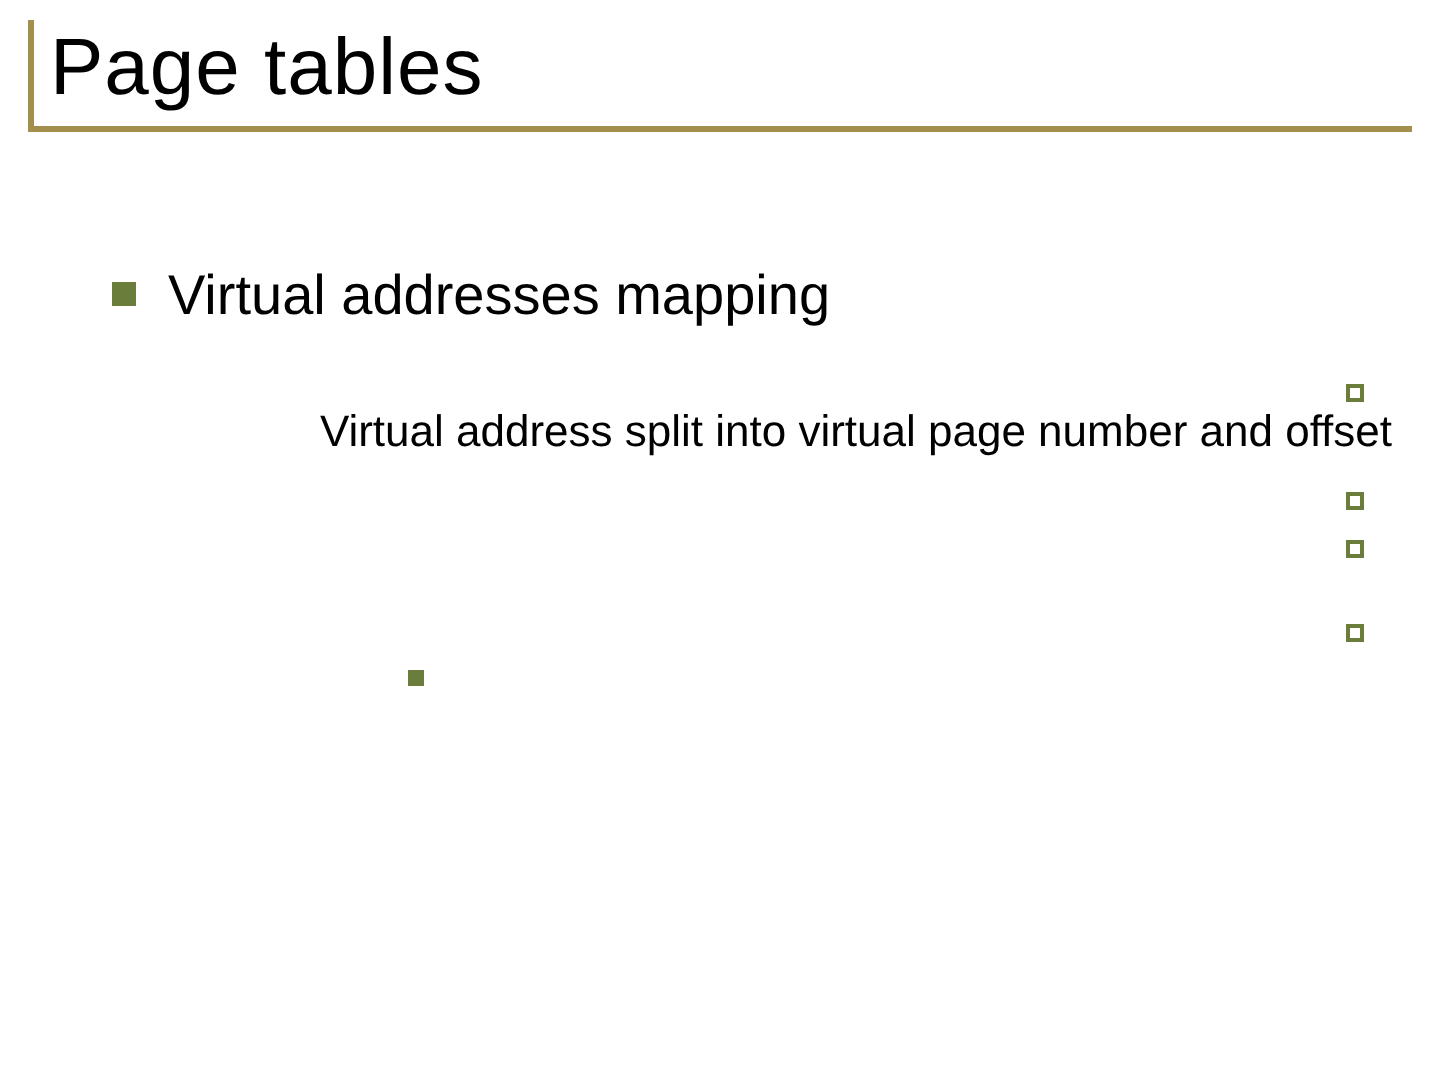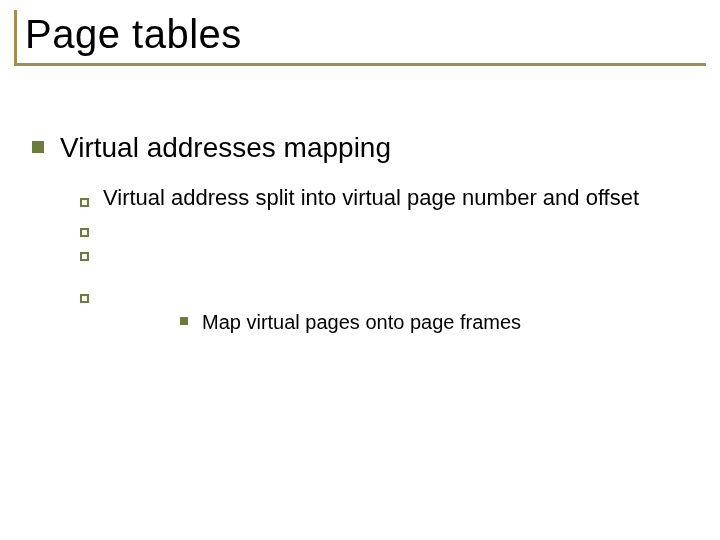--- a/index.html
+++ b/index.html
@@ -32,21 +32,21 @@
     border-left: 3px solid #a38f4d;
   }
   .title-rule {
     border: none;
     border-top: 3px solid #a38f4d;
     margin: 0;
     width: 100%;
   }
   .body {
     position: absolute;
-    left: 32px;
+    left: 56px;
     top: 130px;
     width: 640px;
   }
   .lvl1 {
     display: flex;
     align-items: flex-start;
     margin-bottom: 18px;
   }
   .lvl1 .bullet-sq {
     width: 12px;
@@ -59,22 +59,23 @@
   .lvl1 .text {
     font-size: 28px;
     line-height: 1.25;
   }
   .lvl2-group {
     margin-left: 48px;
     margin-bottom: 24px;
   }
   .lvl2 {
     display: flex;
-    align-items: center;
+    align-items: flex-end;
     margin-bottom: 6px;
+    flex-direction: column;
   }
   .lvl2 .bullet-hollow {
     width: 9px;
     height: 9px;
     border: 2px solid #6b7d3a;
     box-sizing: border-box;
     margin-top: 9px;
     margin-right: 14px;
     flex: 0 0 auto;
   }
@@ -134,19 +135,18 @@
     </div>
 
     <div class="lvl2-group">
       <div class="lvl2">
         <span class="bullet-hollow"></span>
       </div>
 
       <div class="lvl3-group">
         <div class="lvl3">
           <span class="bullet-sq-sm"></span>
-          <span class="text">Map virtual pages onto page frames</span>
         </div>
       </div>
     </div>
 
   </div>
 </div>
 
 </body></html>

